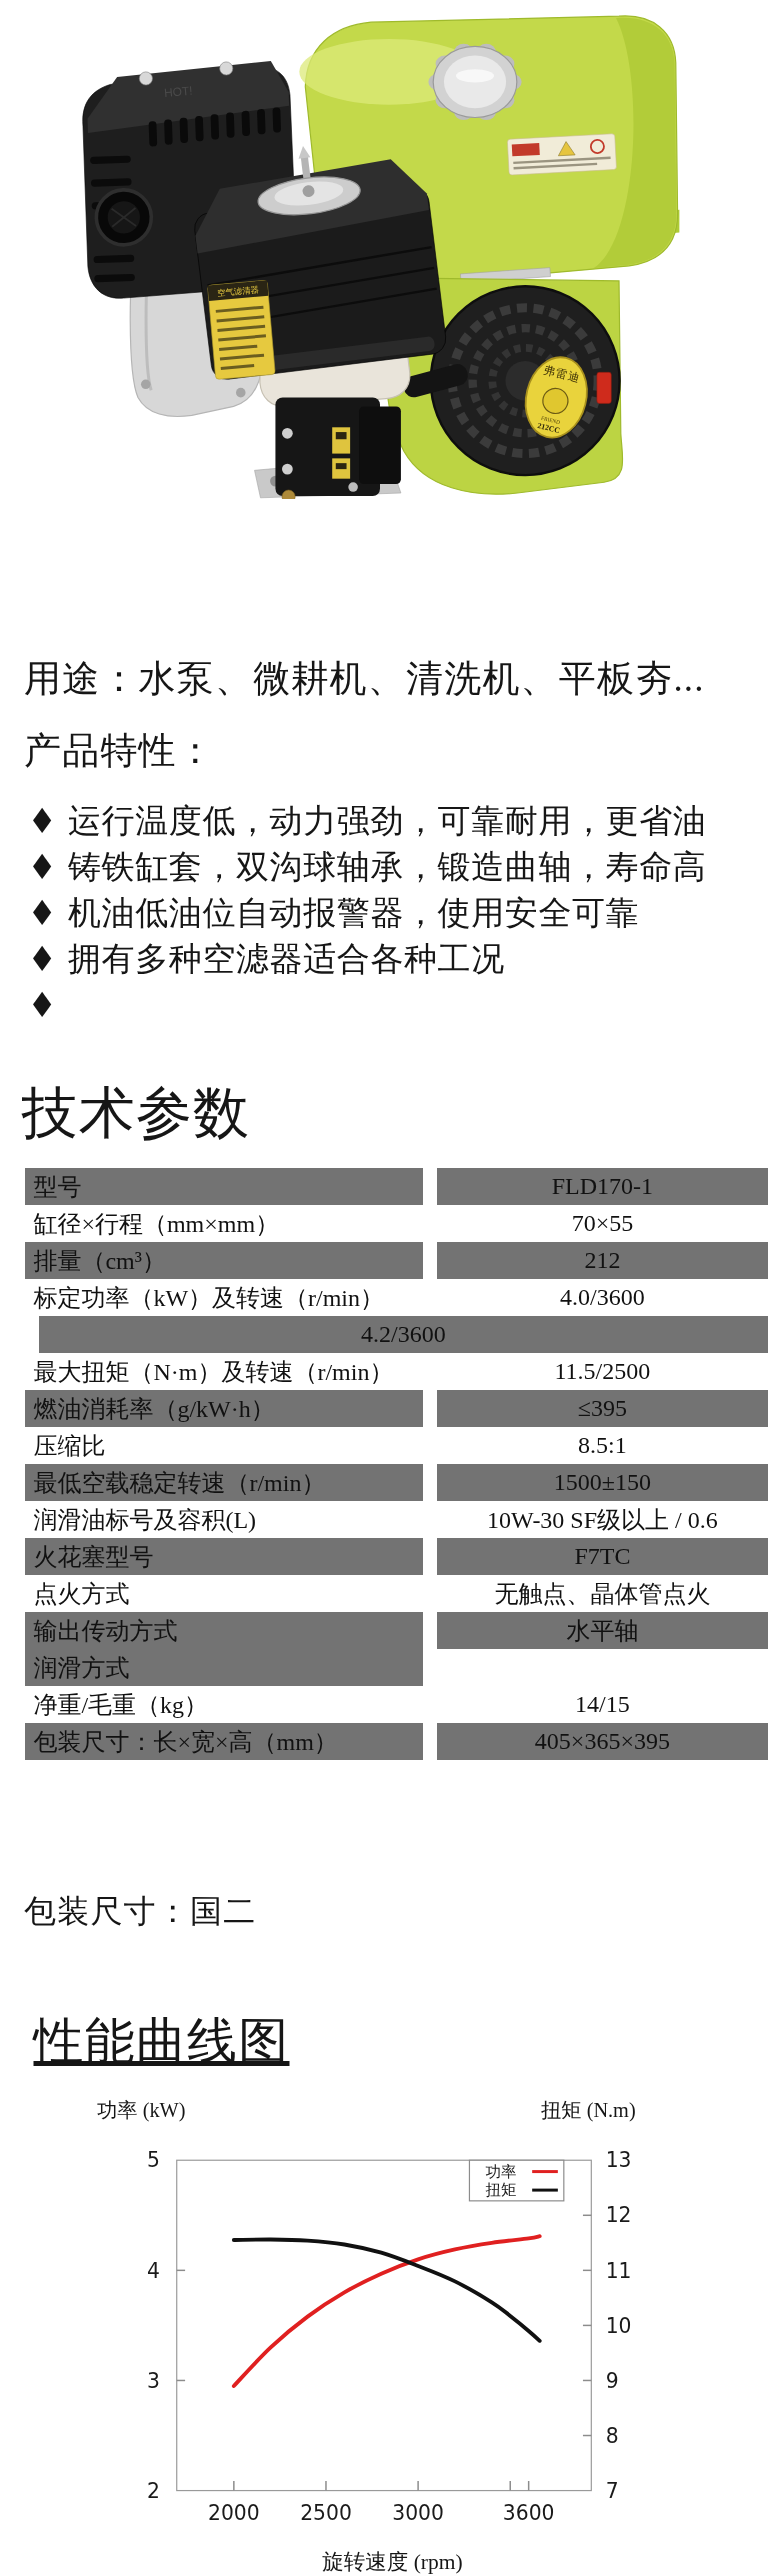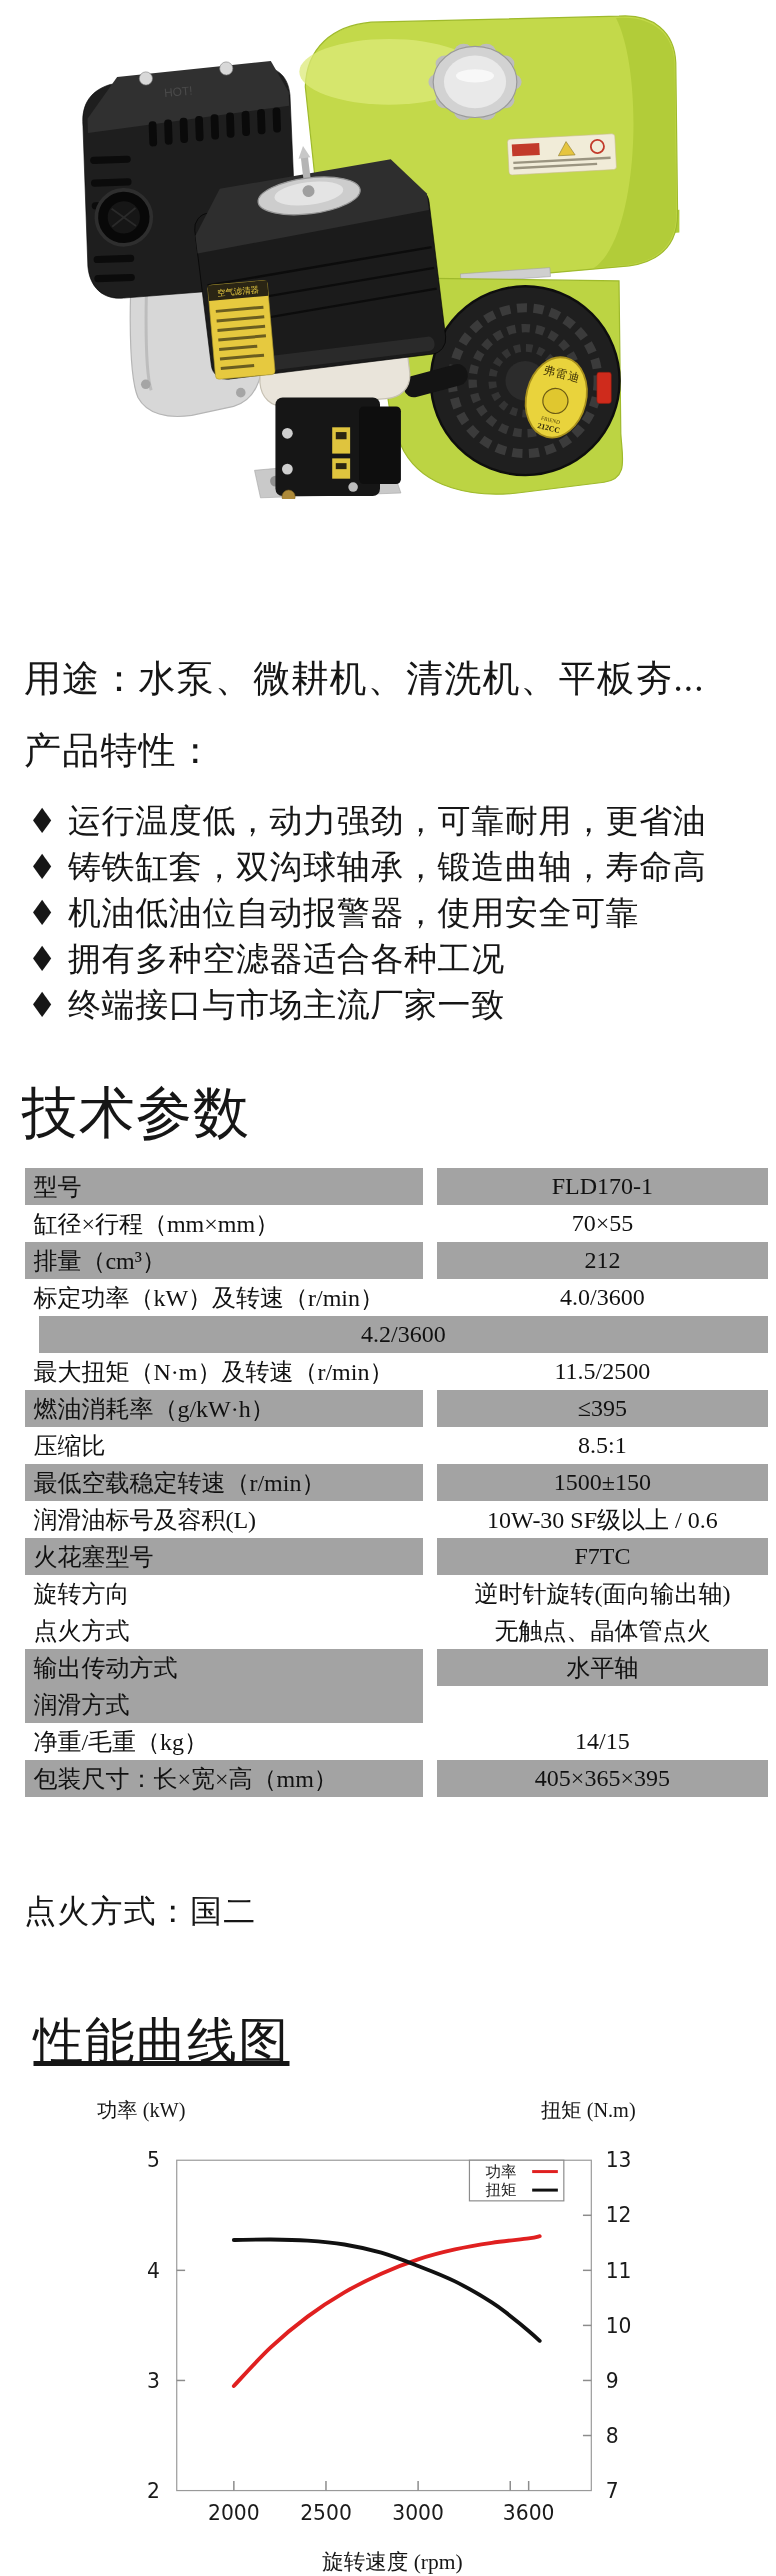--- a/index.html
+++ b/index.html
@@ -13,21 +13,21 @@
   #features-list li{display:flex;align-items:center;height:46px;}
   #features-list .diamond{margin-left:33px;width:35px;font-size:33px;line-height:1;
         transform:scaleX(.72);transform-origin:left center;}
   #features-list .ftext{font-size:33px;letter-spacing:0.6px;white-space:nowrap;margin-top:7px;}
   .specs-heading{left:21.5px;top:1076px;font-size:56px;letter-spacing:1.2px;}
   #spec-table{left:25px;top:1168px;width:743px;}
   .spec-row{display:flex;height:37px;font-size:24px;color:#111;}
   .spec-row .lbl{width:398px;display:flex;align-items:center;padding-left:8.4px;box-sizing:border-box;white-space:nowrap;}
   .spec-row .gap{width:13.8px;}
   .spec-row .val{flex:1;display:flex;align-items:center;justify-content:center;white-space:nowrap;}
-  .spec-row.gray .lbl,.spec-row.gray .val{background:#a3a3a3;}
+  .spec-row.gray .lbl,.spec-row.gray .val{background:#737373;}
   .compliance-line{left:24px;top:1890px;font-size:32px;letter-spacing:1.2px;}
   .chart-heading{left:21.5px;top:1996px;font-size:50px;letter-spacing:1.2px;}
   .axis-title{font-size:20.3px;white-space:nowrap;}
   .axis-title.left{left:97px;top:2096px;}
   .axis-title.right{left:541px;top:2096px;}
   .x-axis-title{left:297px;top:2547px;width:191px;text-align:center;font-size:21.5px;}
   #chart{left:0;top:2122px;}
   .tick-label{font-family:"DejaVu Sans","Liberation Sans",sans-serif;font-size:34px;fill:#1a1a1a;}
   .legend-label{font-family:"Liberation Serif",serif;font-size:26px;fill:#1a1a1a;}
   .photo-wrap{left:78px;top:15px;width:604px;height:484px;}
@@ -207,21 +207,20 @@
     <li>
       <span class="diamond">◆</span>
       <span class="ftext">机油低油位自动报警器，使用安全可靠</span>
     </li>
     <li>
       <span class="diamond">◆</span>
       <span class="ftext">拥有多种空滤器适合各种工况</span>
     </li>
     <li>
       <span class="diamond">◆</span>
-      <span class="ftext">终端接口与市场主流厂家一致</span>
     </li>
   </ul>
 
 <h1 class="abs specs-heading" style="margin:0;font-weight:normal;">技术参数</h1>
 
 <div class="abs" id="spec-table">
     <div class="spec-row gray">
       <div class="lbl">型号</div>
       <div class="gap"></div>
       <div class="val">FLD170-1</div>
@@ -269,25 +268,20 @@
       <div class="lbl">润滑油标号及容积(L)</div>
       <div class="gap"></div>
       <div class="val">10W-30 SF级以上 / 0.6</div>
     </div>
     <div class="spec-row gray">
       <div class="lbl">火花塞型号</div>
       <div class="gap"></div>
       <div class="val">F7TC</div>
     </div>
     <div class="spec-row">
-      <div class="lbl">旋转方向</div>
-      <div class="gap"></div>
-      <div class="val">逆时针旋转(面向输出轴)</div>
-    </div>
-    <div class="spec-row">
       <div class="lbl">点火方式</div>
       <div class="gap"></div>
       <div class="val">无触点、晶体管点火</div>
     </div>
     <div class="spec-row gray">
       <div class="lbl">输出传动方式</div>
       <div class="gap"></div>
       <div class="val">水平轴</div>
     </div>
     <div class="spec-row gray">
@@ -299,21 +293,21 @@
       <div class="gap"></div>
       <div class="val">14/15</div>
     </div>
     <div class="spec-row gray">
       <div class="lbl">包装尺寸：长×宽×高（mm）</div>
       <div class="gap"></div>
       <div class="val">405×365×395</div>
     </div>
   </div>
 
-<div class="abs compliance-line">点火方式：国二</div>
+<div class="abs compliance-line">包装尺寸：国二</div>
 
 <h1 class="abs chart-heading" style="margin:12px;font-weight:normal;text-decoration:underline;">性能曲线图</h1>
 
 <div class="abs axis-title left">功率 (kW)</div>
 <div class="abs axis-title right">扭矩 (N.m)</div>
 
 <svg class="abs" id="chart" width="777" height="454" viewBox="0 0 1299 760">
     <rect x="295" y="64" width="694" height="553" fill="none" stroke="#9a9a9a" stroke-width="2"></rect>
     <text x="267" y="76" text-anchor="end" class="tick-label">5</text>
     <line x1="295" y1="248.33333333333331" x2="309" y2="248.33333333333331" stroke="#8c8c8c" stroke-width="2.5"></line>

